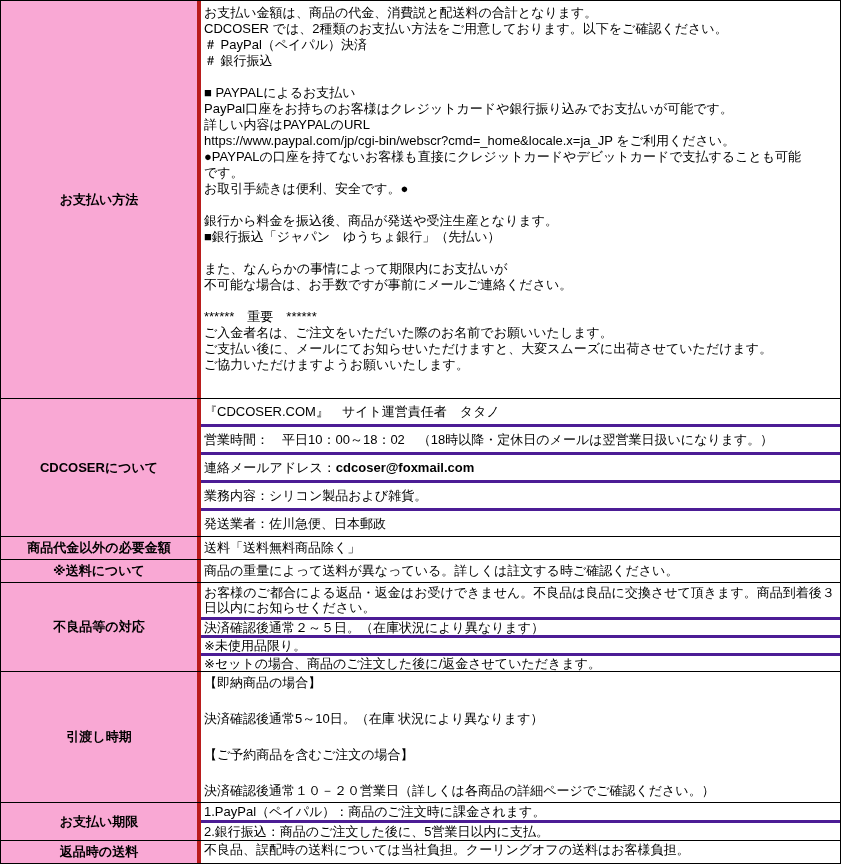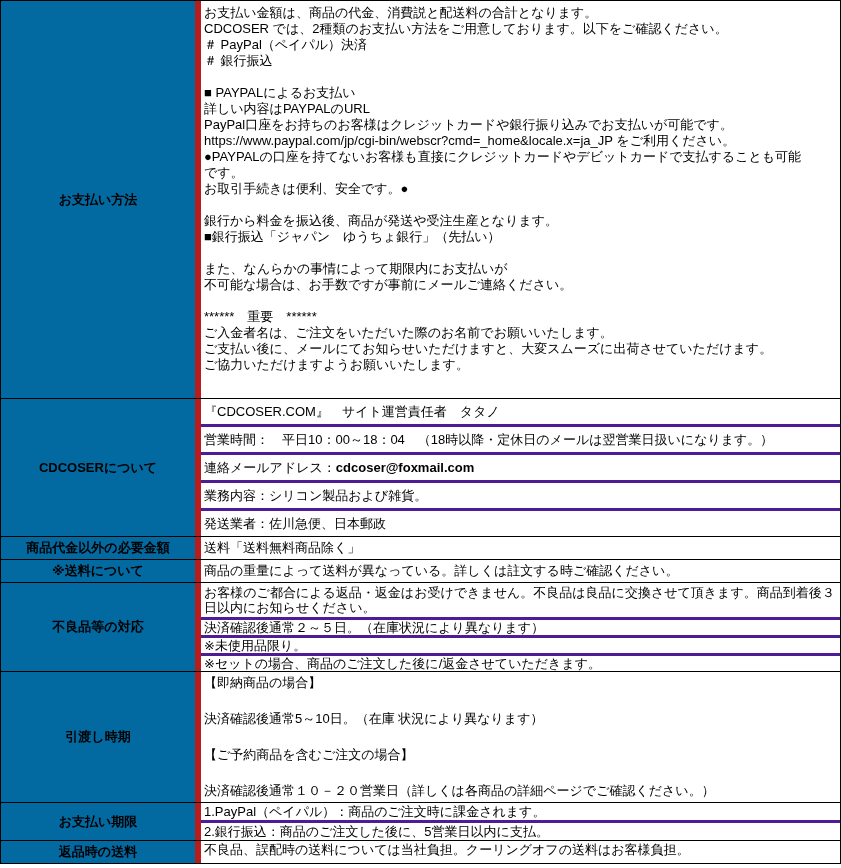--- a/index.html
+++ b/index.html
@@ -15,29 +15,29 @@
     border-bottom: none;
     background: #fff;
   }
   .trow {
     display: flex;
     border-bottom: 1px solid #000;
   }
   .hcell {
     flex: 0 0 200px;
     width: 200px;
-    border-right: 6px solid #b91c1c;
+    border-right: 4px solid #b91c1c;
     display: flex;
     align-items: center;
     justify-content: center;
     text-align: center;
     font-weight: bold;
     font-size: 13px;
     padding: 2px;
-    background: #0369a1;
+    background: #f9a8d4;
   }
   .ccell { flex: 1; min-width: 0; font-size: 13px; }
   .ccell .line {
     line-height: 16px;
     padding: 0 3px;
     white-space: pre-wrap;
     overflow-wrap: anywhere;
   }
   .pm-text { padding: 4px 0 6px 0; }
   .dl-text { padding: 2px 0 2px 0; }
@@ -64,22 +64,22 @@
 
   <div class="trow row-payment">
     <div class="hcell">お支払い方法</div>
     <div class="ccell pm-text">
         <div class="line">お支払い金額は、商品の代金、消費説と配送料の合計となります。</div>
         <div class="line">CDCOSER では、2種類のお支払い方法をご用意しております。以下をご確認ください。</div>
         <div class="line">＃ PayPal（ペイパル）決済</div>
         <div class="line">＃ 銀行振込</div>
         <div class="line">&nbsp;</div>
         <div class="line">■ PAYPALによるお支払い</div>
+        <div class="line">PayPal口座をお持ちのお客様はクレジットカードや銀行振り込みでお支払いが可能です。</div>
         <div class="line">詳しい内容はPAYPALのURL</div>
-        <div class="line">PayPal口座をお持ちのお客様はクレジットカードや銀行振り込みでお支払いが可能です。</div>
         <div class="line">https://www.paypal.com/jp/cgi-bin/webscr?cmd=_home&amp;locale.x=ja_JP をご利用ください。</div>
         <div class="line">●PAYPALの口座を持てないお客様も直接にクレジットカードやデビットカードで支払することも可能</div>
         <div class="line">です。</div>
         <div class="line">お取引手続きは便利、安全です。●</div>
         <div class="line">&nbsp;</div>
         <div class="line">銀行から料金を振込後、商品が発送や受注生産となります。</div>
         <div class="line">■銀行振込「ジャパン　ゆうちょ銀行」（先払い）</div>
         <div class="line">&nbsp;</div>
         <div class="line">また、なんらかの事情によって期限内にお支払いが</div>
         <div class="line">不可能な場合は、お手数ですが事前にメールご連絡ください。</div>
@@ -88,21 +88,21 @@
         <div class="line">ご入金者名は、ご注文をいただいた際のお名前でお願いいたします。</div>
         <div class="line">ご支払い後に、メールにてお知らせいただけますと、大変スムーズに出荷させていただけます。</div>
         <div class="line">ご協力いただけますようお願いいたします。</div>
       </div>
   </div>
 
   <div class="trow">
     <div class="hcell">CDCOSERについて</div>
     <div class="ccell">
       <div class="subrow">『CDCOSER.COM』　サイト運営責任者　タタノ</div>
-      <div class="subrow">営業時間：　平日10：00～18：04　（18時以降・定休日のメールは翌営業日扱いになります。）</div>
+      <div class="subrow">営業時間：　平日10：00～18：02　（18時以降・定休日のメールは翌営業日扱いになります。）</div>
       <div class="subrow"><span>連絡メールアドレス：</span><span class="bold">cdcoser@foxmail.com</span></div>
       <div class="subrow">業務内容：シリコン製品および雑貨。</div>
       <div class="subrow">発送業者：佐川急便、日本郵政</div>
     </div>
   </div>
 
   <div class="trow">
     <div class="hcell">商品代金以外の必要金額</div>
     <div class="ccell single">送料「送料無料商品除く」</div>
   </div>

